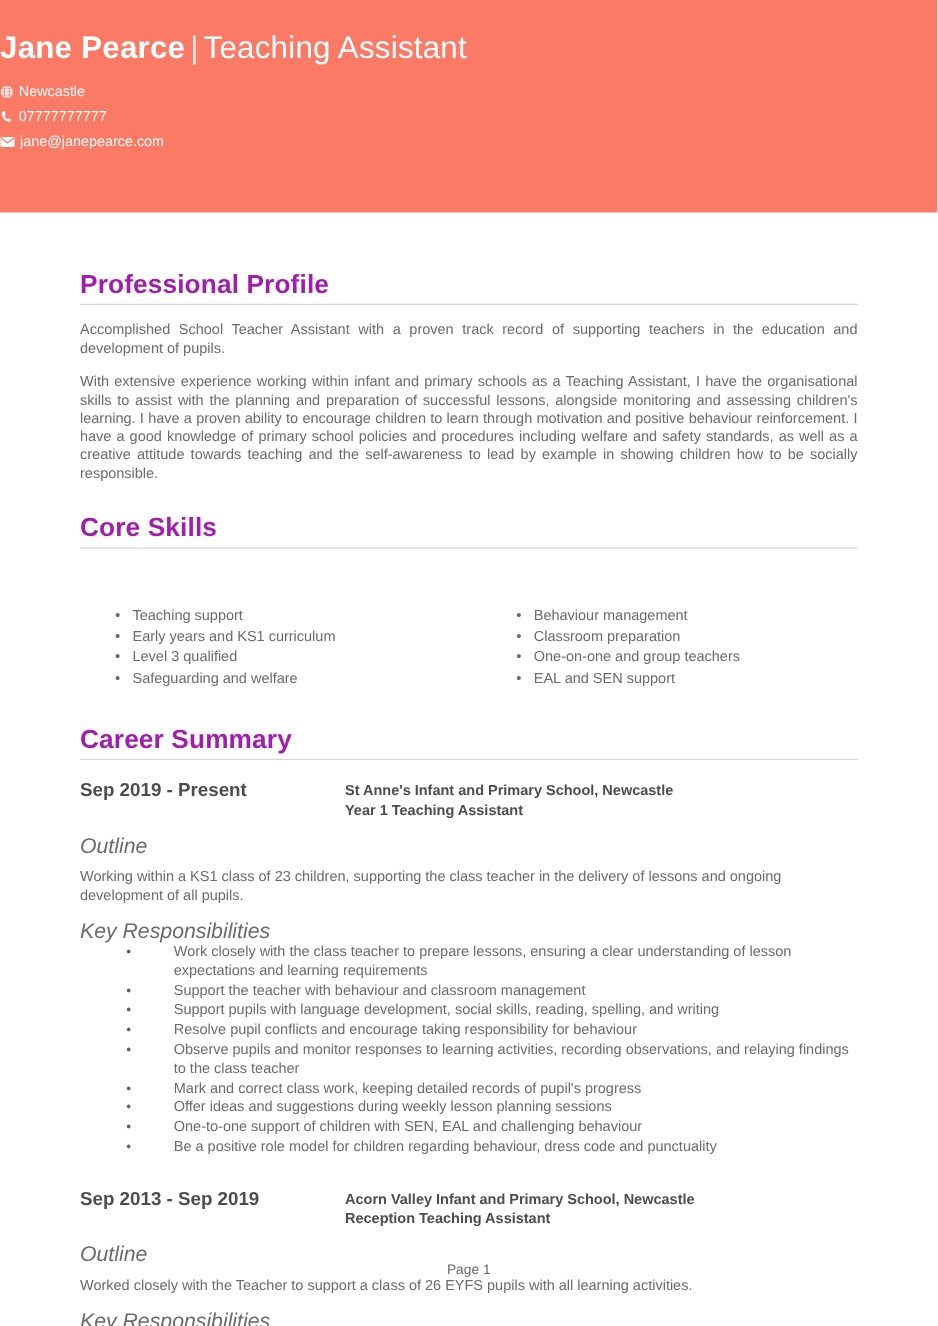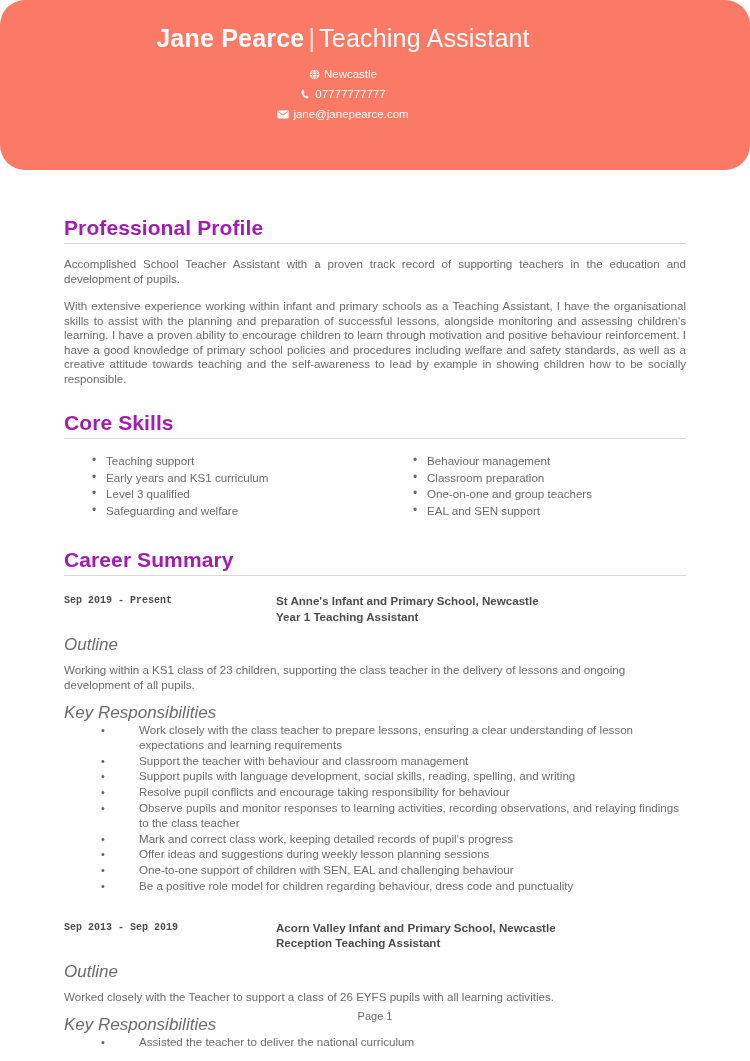--- a/index.html
+++ b/index.html
@@ -15,23 +15,22 @@
     overflow: hidden;
     position: relative;
   }
 
   
   .header-band {
     background: #fb7a65;
     height: 170px;
     box-sizing: border-box;
     padding: 22px 64px 0 0;
-    text-align: center;
+    text-align: left;
     position: relative;
-    border-radius: 25px;
   }
   .header-title {
     color: #ffffff;
     font-size: 25px;
     line-height: 32px;
     white-space: nowrap;
     letter-spacing: 0.2px;
   }
   .header-title .hname {
     font-weight: bold;
@@ -95,20 +94,21 @@
   
   .skills-wrap {
     display: flex;
     margin-top: 14px;
     padding-left: 28px;
     box-sizing: border-box;
   }
   .skills-col {
     width: 50%;
     box-sizing: border-box;
+    margin-top: 32px;
   }
   .skills-col.right { padding-left: 24px; }
   .skill-item {
     font-size: 11.6px;
     line-height: 16.5px;
     color: #6b6b6b;
     position: relative;
     padding-left: 14px;
   }
   .skill-item::before {
@@ -122,26 +122,25 @@
 
   
   .job { margin-top: 0; }
   .job-head {
     display: flex;
     align-items: flex-start;
   }
   .job-dates {
     width: 212px;
     flex: 0 0 212px;
-    font-size: 10px;
+    font-size: 15px;
     font-weight: bold;
     color: #4d4d4d;
     line-height: 15px;
     padding-top: 0;
-    font-family: Liberation Mono, monospace;
   }
   .job-meta {
     flex: 1;
   }
   .job-employer,
   .job-role {
     font-size: 11.6px;
     font-weight: bold;
     color: #4d4d4d;
     line-height: 15.5px;

